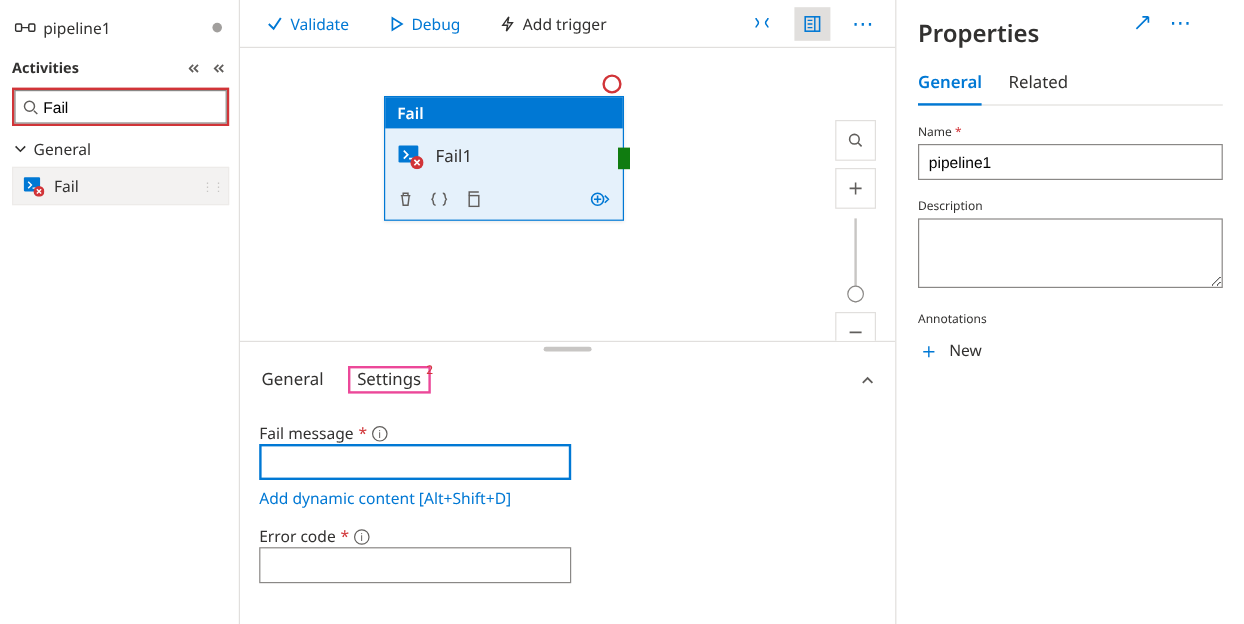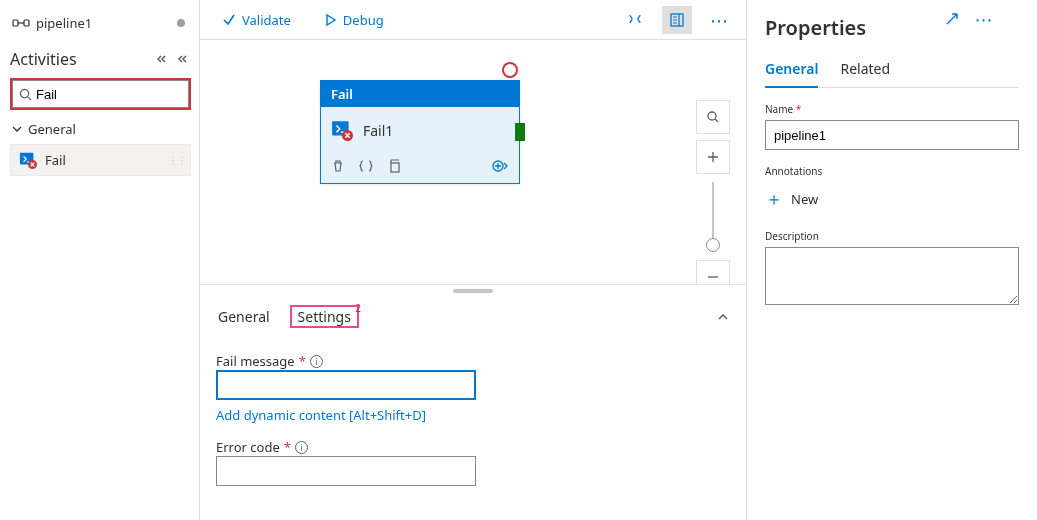--- a/index.html
+++ b/index.html
@@ -4,21 +4,21 @@
 <style>
 * { box-sizing: border-box; margin: 0; padding: 0; }
 body { font-family: "Segoe UI", system-ui, sans-serif; font-size: 13px; color: #323130; width: 1037px; height: 520px; background: #fff; }
 .app { display: flex; width: 100%; height: 100%; }
 .sidebar { width: 200px; border-right: 1px solid #e1dfdd; display: flex; flex-direction: column; padding: 10px 8px 10px 10px; }
 .tab-header { display: flex; align-items: center; gap: 6px; padding: 4px 2px 10px; }
 .tab-header .icon-box { width: 18px; height: 14px; display:flex; align-items:center; justify-content:center; }
 .tab-title { font-size: 13px; }
 .dirty-dot { width: 8px; height: 8px; border-radius:50%; background:#a19f9d; margin-left:auto; margin-right:4px; }
 .activities-title { display:flex; align-items:center; padding: 6px 0 8px; }
-.activities-title h3 { font-size:16px; font-weight:400; flex:1; }
+.activities-title h3 { font-size:12px; font-weight:700; flex:1; }
 .chevrons { display:flex; gap:2px; color:#605e5c; }
 .search-wrap { border: 2px solid #d13438; padding:0; }
 .search-inner { display:flex; align-items:center; border:1px solid #8a8886; height:28px; padding: 0 6px; gap:4px; }
 .search-inner input { border:none; outline:none; font-size:13px; flex:1; background:transparent; }
 .cat-head { display:flex; align-items:center; gap:6px; padding: 10px 2px 4px; cursor:pointer; }
 .act-item { display:flex; align-items:center; gap:8px; padding: 6px 8px; margin: 2px 0; background:#f3f2f1; border:1px solid #edebe9; position:relative; }
 .act-item .grip { position:absolute; right:4px; color:#c8c6c4; font-size:10px; letter-spacing:-1px; }
 .fail-ico { width:18px; height:18px; position:relative; }
 
 .main { flex:1; display:flex; flex-direction:column; border-right:1px solid #e1dfdd; }
@@ -158,20 +158,26 @@
             <path d="M2 7l4 4 6-9" fill="none" stroke="#0078d4" stroke-width="1.6"></path>
           </svg>
         <span>Validate</span>
       </div>
       <div class="tool-btn">
         <svg width="14" height="14" viewBox="0 0 14 14">
             <path d="M4 2v10l8-5z" fill="none" stroke="#0078d4" stroke-width="1.4"></path>
           </svg>
         <span>Debug</span>
       </div>
+      <div class="tool-btn plain">
+        <svg width="14" height="14" viewBox="0 0 14 14">
+            <path d="M8 1L3 8h4l-1 5 5-7H7z" fill="none" stroke="#323130" stroke-width="1.2"></path>
+          </svg>
+        <span>Add trigger</span>
+      </div>
       <div class="tool-spacer"></div>
       <div class="tool-btn icon-only">
         <svg width="16" height="16" viewBox="0 0 16 16">
             <path d="M3 11c0-2 2-2 2-4s-2-2-2-4M13 11c0-2-2-2-2-4s2-2 2-4" fill="none" stroke="#0078d4" stroke-width="1.3"></path>
           </svg>
       </div>
       <div class="tool-btn icon-only active-bg">
         <svg width="16" height="16" viewBox="0 0 16 16">
             <rect x="2" y="2" width="12" height="12" fill="none" stroke="#0078d4" stroke-width="1.3"></rect>
             <path d="M10 2v12M4 5h4M4 8h4M4 11h4" stroke="#0078d4" stroke-width="1.2"></path>
@@ -294,24 +300,24 @@
     <h3>Properties</h3>
     <div class="props-tabs">
       <span class="props-tab active">General</span>
       <span class="props-tab">Related</span>
     </div>
     <div class="p-section">
       <label class="p-label"><span>Name</span> <span class="req">*</span></label>
       <input class="p-input" value="pipeline1" style="">
     </div>
     <div class="p-section">
+      <label class="p-label">Description</label>
+      <textarea class="p-textarea" value="" style=""></textarea>
+    </div>
+    <div class="p-section">
       <label class="p-label">Annotations</label>
       <div class="ann-new">
         <span class="plus-sign">＋</span>
         <span>New</span>
       </div>
     </div>
-    <div class="p-section">
-      <label class="p-label">Description</label>
-      <textarea class="p-textarea" value="" style=""></textarea>
-    </div>
   </div>
 </div>
 
 </body></html>

